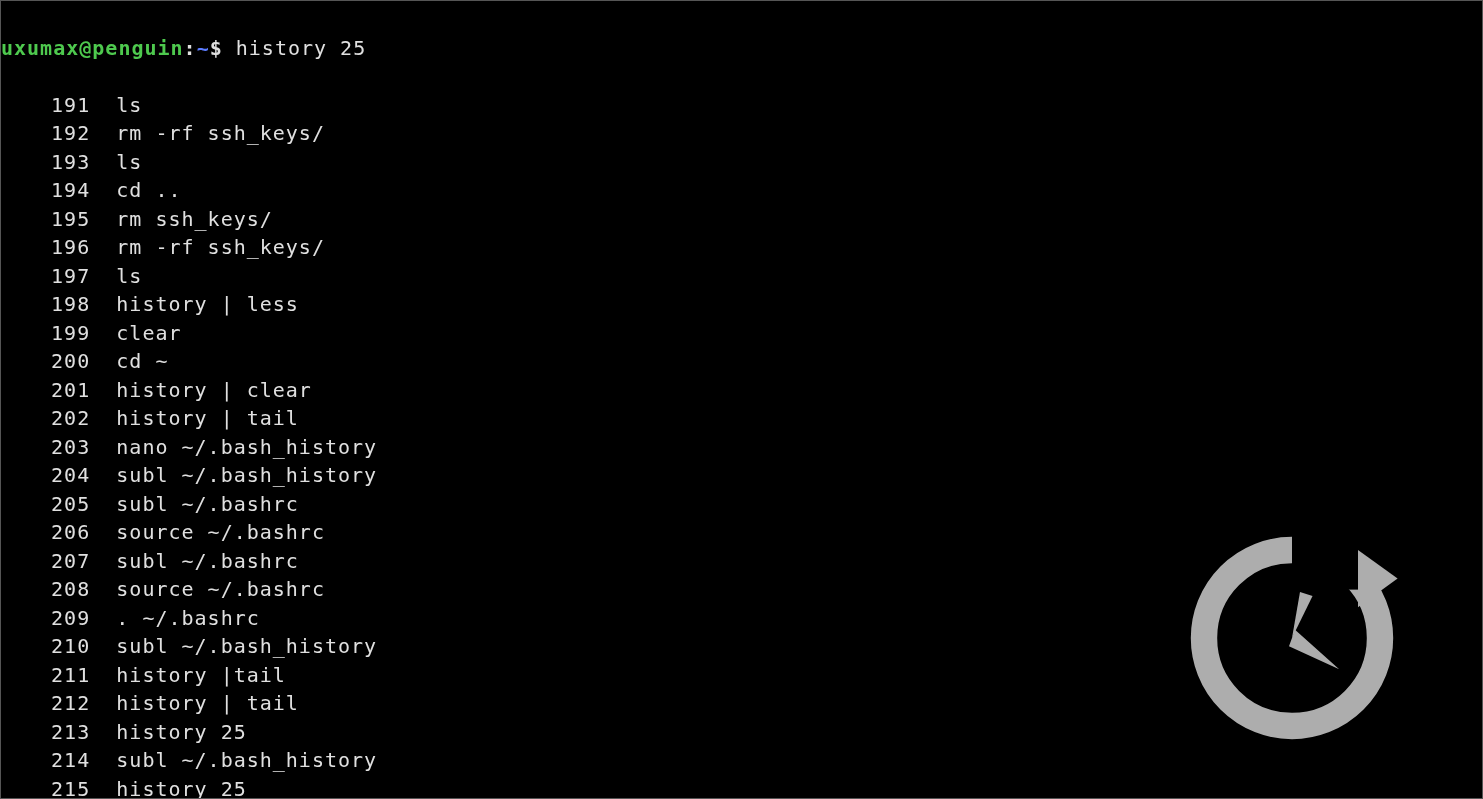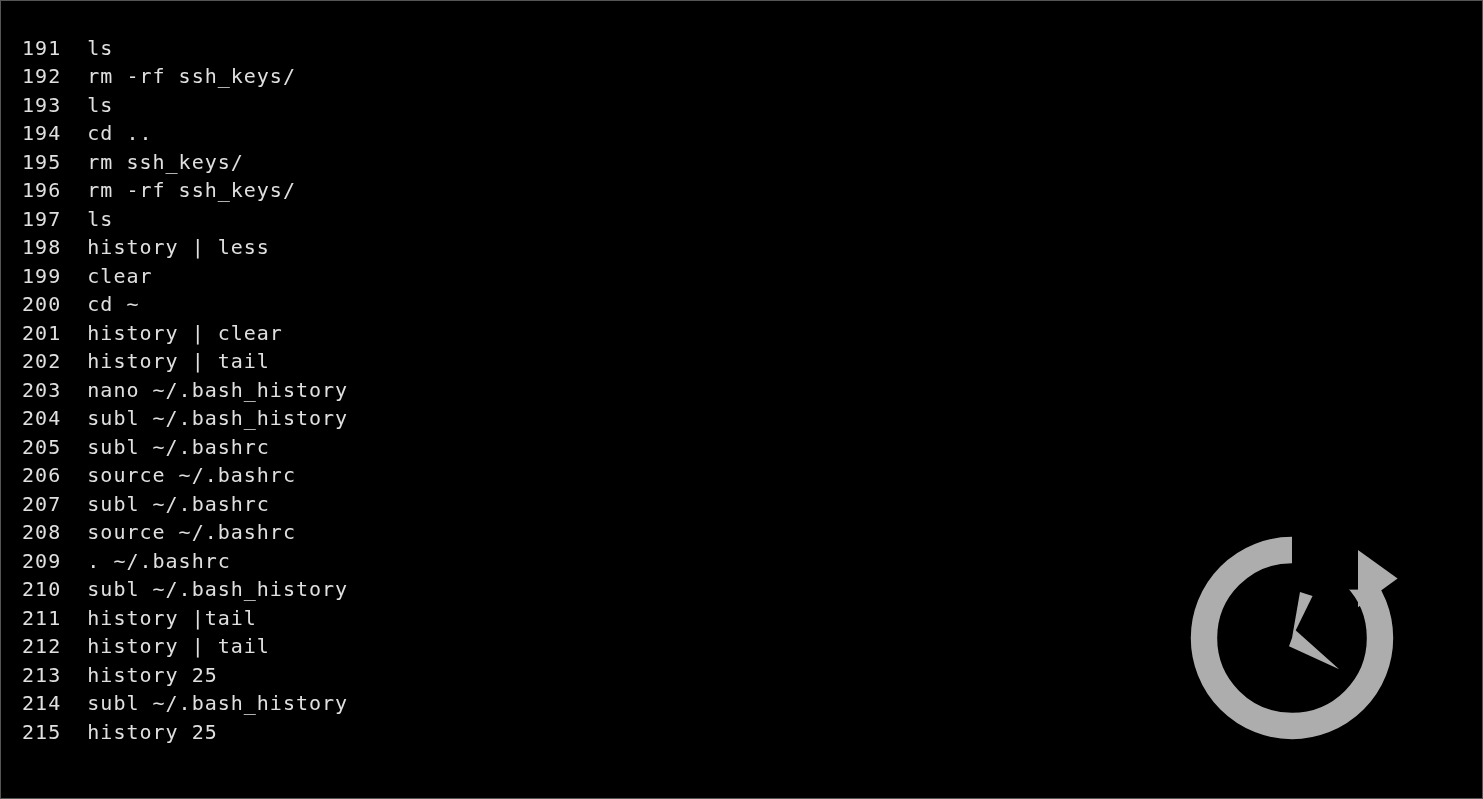--- a/index.html
+++ b/index.html
@@ -42,40 +42,42 @@
   }
   .prompt-dollar {
     color: #e0e0e0;
     font-weight: bold;
   }
   .cmd {
     color: #e0e0e0;
   }
   .hist-line {
     color: #e0e0e0;
+    margin-left: 29px;
   }
   .hist-num {
     display: inline-block;
     width: 5ch;
     text-align: right;
   }
   .watermark {
     position: absolute;
     right: 80px;
     bottom: 50px;
     width: 220px;
     height: 220px;
     opacity: 0.85;
     pointer-events: none;
   }
 </style>
 </head>
 <body>
 
 <div class="terminal">
+<div><span class="prompt-user">uxumax</span><span class="prompt-user">@</span><span class="prompt-host">penguin</span><span class="prompt-colon">:</span><span class="prompt-path">~</span><span class="prompt-dollar">$</span> <span class="cmd">history 25</span></div>
 <div id="history-container"><div class="hist-line"><span class="hist-num">191</span>  <span>ls</span></div><div class="hist-line"><span class="hist-num">192</span>  <span>rm -rf ssh_keys/</span></div><div class="hist-line"><span class="hist-num">193</span>  <span>ls</span></div><div class="hist-line"><span class="hist-num">194</span>  <span>cd ..</span></div><div class="hist-line"><span class="hist-num">195</span>  <span>rm ssh_keys/</span></div><div class="hist-line"><span class="hist-num">196</span>  <span>rm -rf ssh_keys/</span></div><div class="hist-line"><span class="hist-num">197</span>  <span>ls</span></div><div class="hist-line"><span class="hist-num">198</span>  <span>history | less</span></div><div class="hist-line"><span class="hist-num">199</span>  <span>clear</span></div><div class="hist-line"><span class="hist-num">200</span>  <span>cd ~</span></div><div class="hist-line"><span class="hist-num">201</span>  <span>history | clear</span></div><div class="hist-line"><span class="hist-num">202</span>  <span>history | tail</span></div><div class="hist-line"><span class="hist-num">203</span>  <span>nano ~/.bash_history</span></div><div class="hist-line"><span class="hist-num">204</span>  <span>subl ~/.bash_history</span></div><div class="hist-line"><span class="hist-num">205</span>  <span>subl ~/.bashrc</span></div><div class="hist-line"><span class="hist-num">206</span>  <span>source ~/.bashrc</span></div><div class="hist-line"><span class="hist-num">207</span>  <span>subl ~/.bashrc</span></div><div class="hist-line"><span class="hist-num">208</span>  <span>source ~/.bashrc</span></div><div class="hist-line"><span class="hist-num">209</span>  <span>. ~/.bashrc</span></div><div class="hist-line"><span class="hist-num">210</span>  <span>subl ~/.bash_history</span></div><div class="hist-line"><span class="hist-num">211</span>  <span>history |tail</span></div><div class="hist-line"><span class="hist-num">212</span>  <span>history | tail</span></div><div class="hist-line"><span class="hist-num">213</span>  <span>history 25</span></div><div class="hist-line"><span class="hist-num">214</span>  <span>subl ~/.bash_history</span></div><div class="hist-line"><span class="hist-num">215</span>  <span>history 25</span></div></div>
 
 </div>
 
 <svg class="watermark" viewBox="0 0 100 100">
   <defs>
     <mask id="arcmask">
       <rect x="0" y="0" width="100" height="100" fill="white"></rect>
       <rect x="50" y="0" width="50" height="28" fill="black"></rect>
     </mask>

